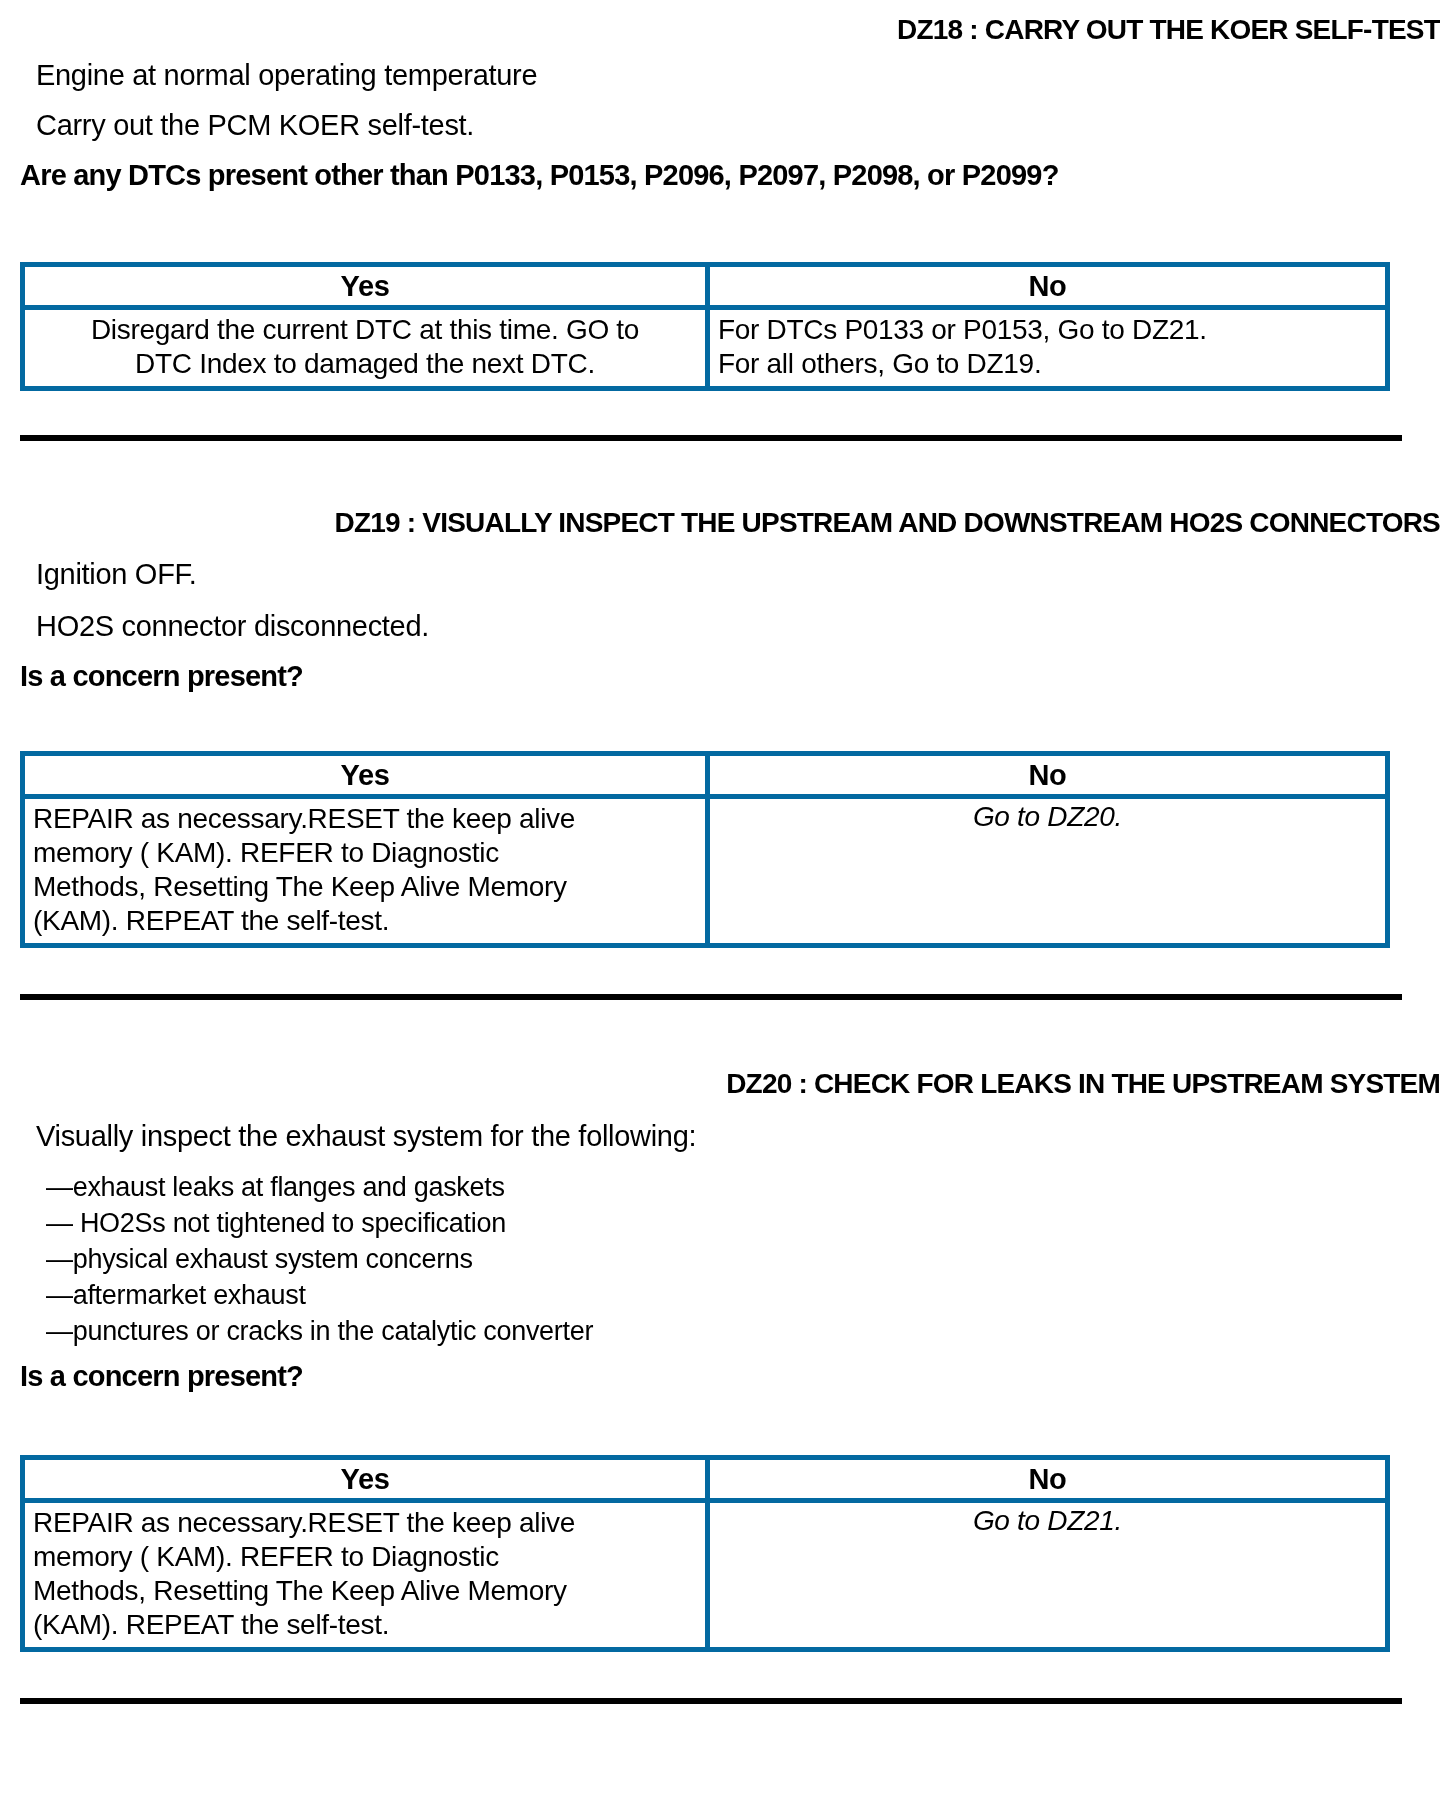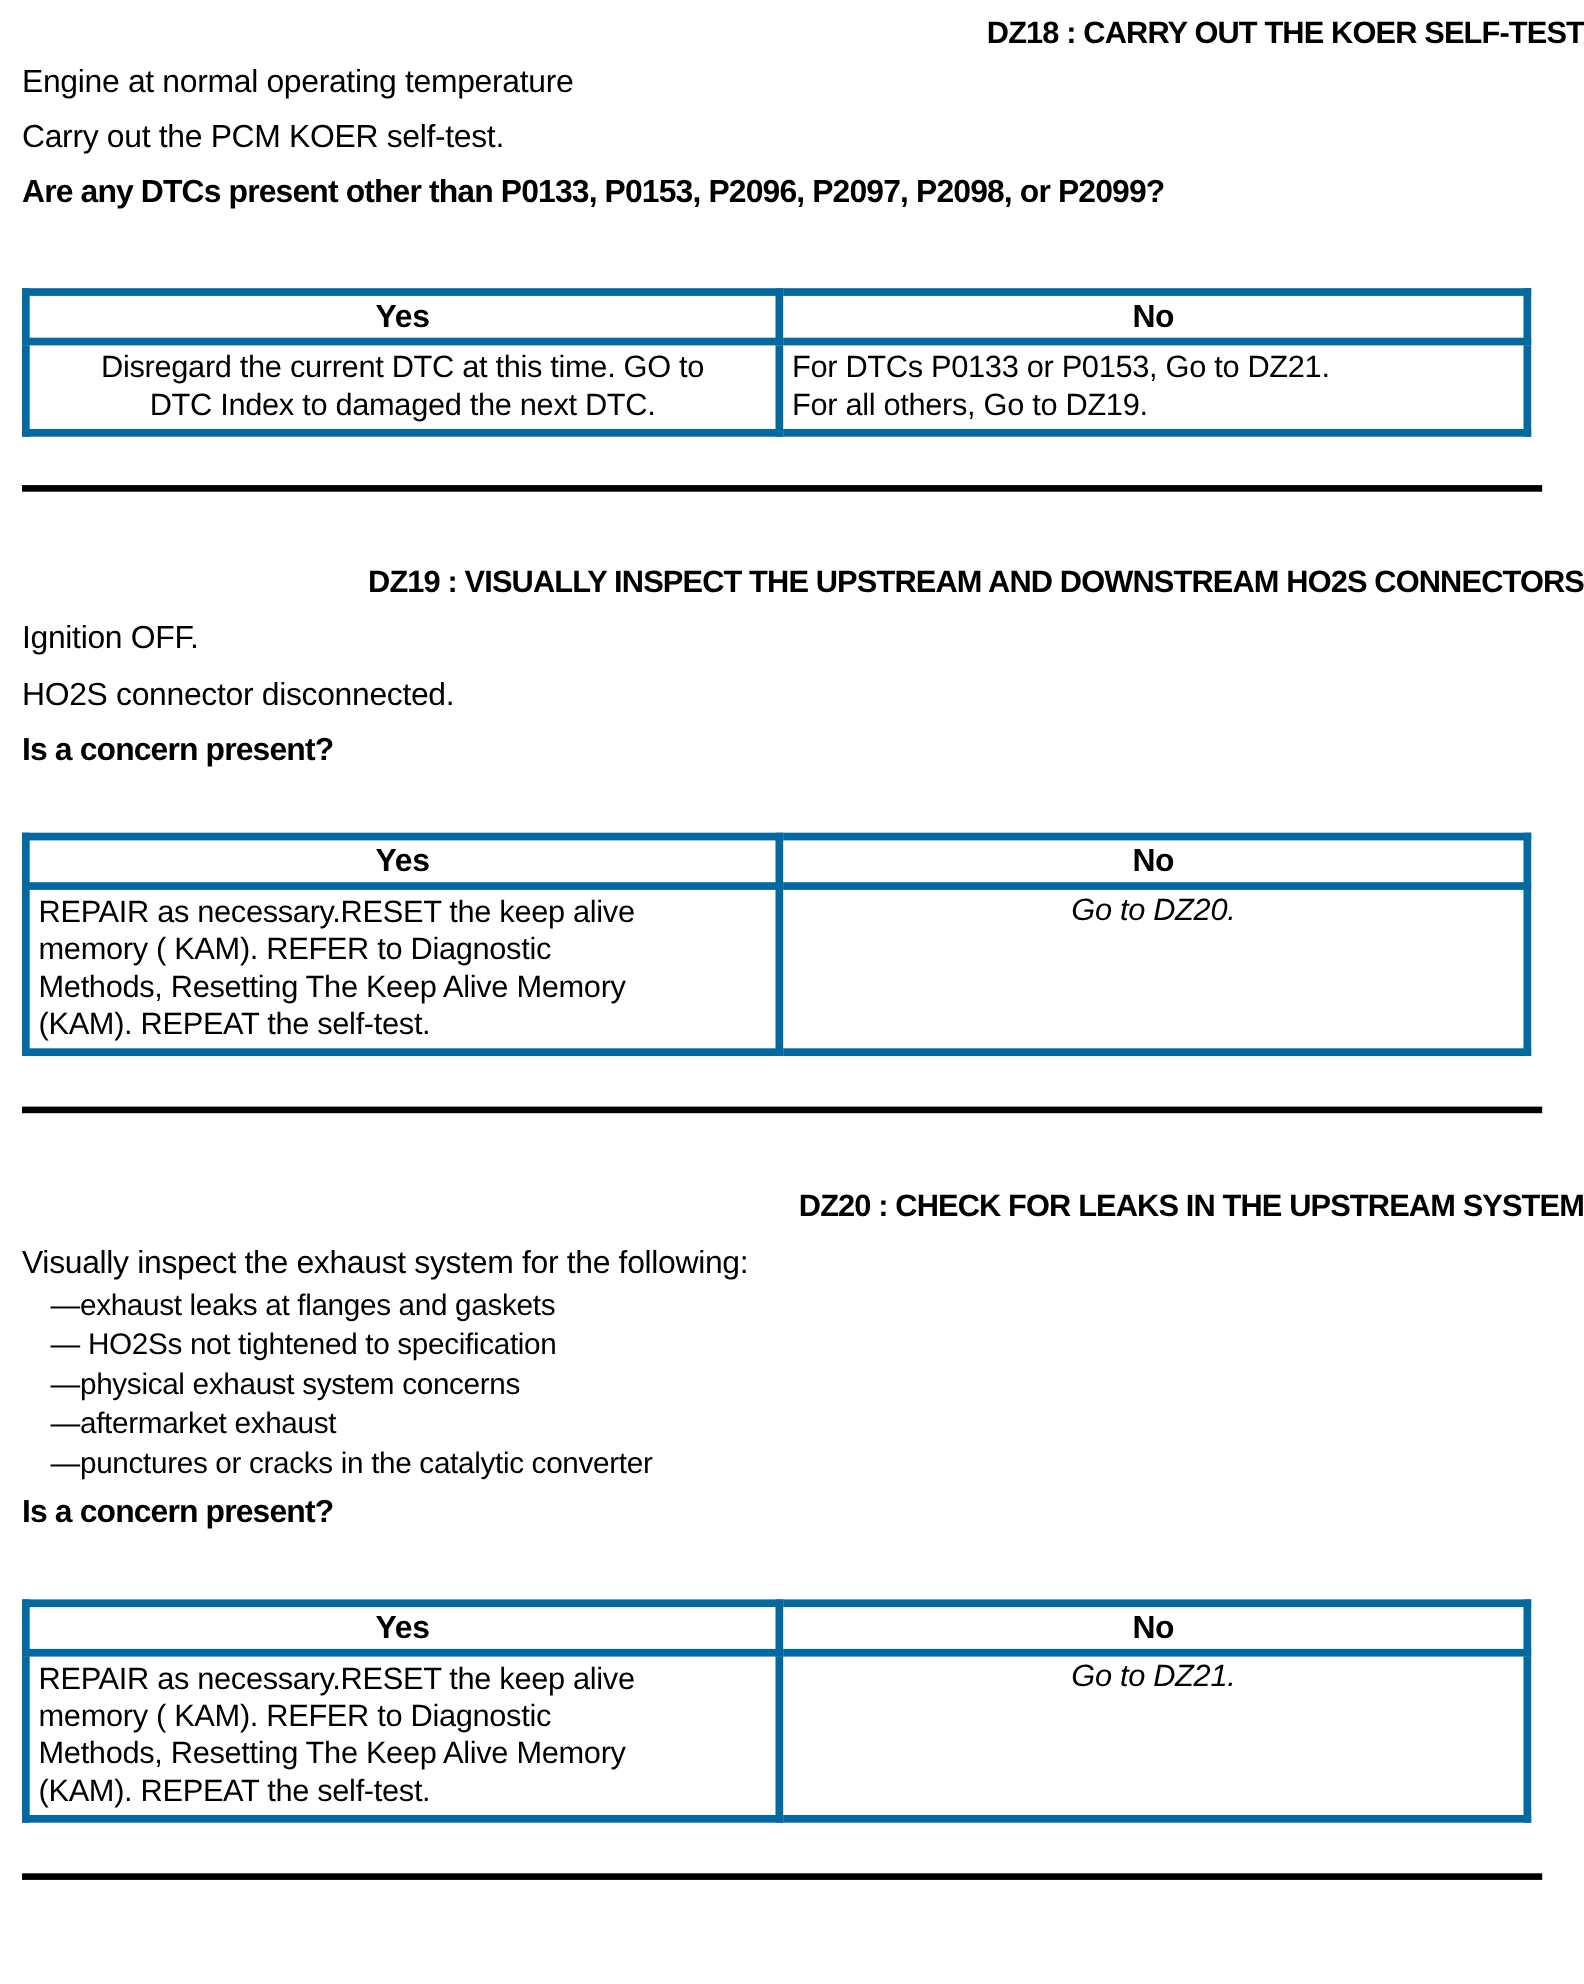--- a/index.html
+++ b/index.html
@@ -25,21 +25,21 @@
   .sec-heading {
     margin: 0;
     font-size: 28px;
     font-weight: bold;
     line-height: 32px;
     letter-spacing: -0.8px;
     white-space: nowrap;
     text-align: right;
   }
   .step {
-    margin: 0;
+    margin: 16px;
     font-size: 29px;
     line-height: 34px;
     letter-spacing: -0.3px;
   }
   .question {
     margin: 0;
     font-size: 29px;
     font-weight: bold;
     line-height: 34px;
     letter-spacing: -0.8px;
@@ -54,21 +54,21 @@
     font-size: 27px;
     line-height: 36px;
     letter-spacing: -0.3px;
   }
   table.decision {
     width: 1365px;
     border-collapse: collapse;
     table-layout: fixed;
   }
   table.decision, table.decision th, table.decision td {
-    border: 7px solid #0369a1;
+    border: 5px solid #0369a1;
   }
   table.decision th {
     font-size: 29px;
     font-weight: bold;
     line-height: 34px;
     padding: 2px 4px;
     text-align: center;
     letter-spacing: -0.3px;
   }
   table.decision td {

